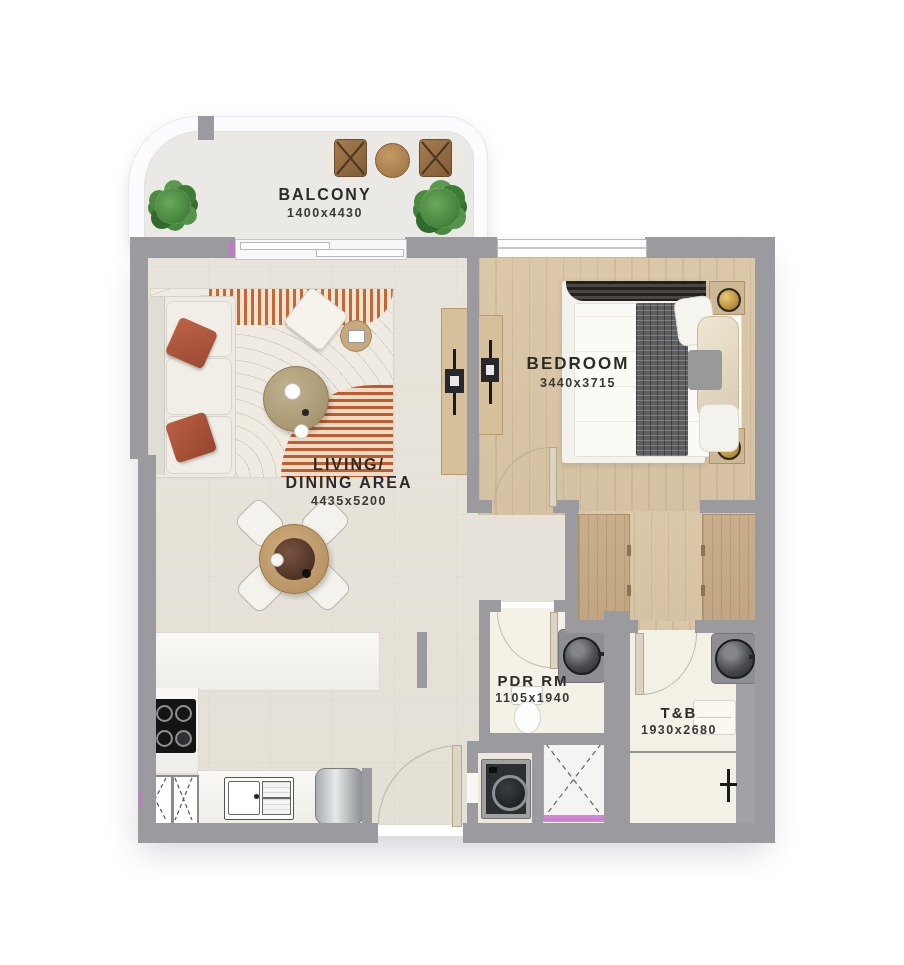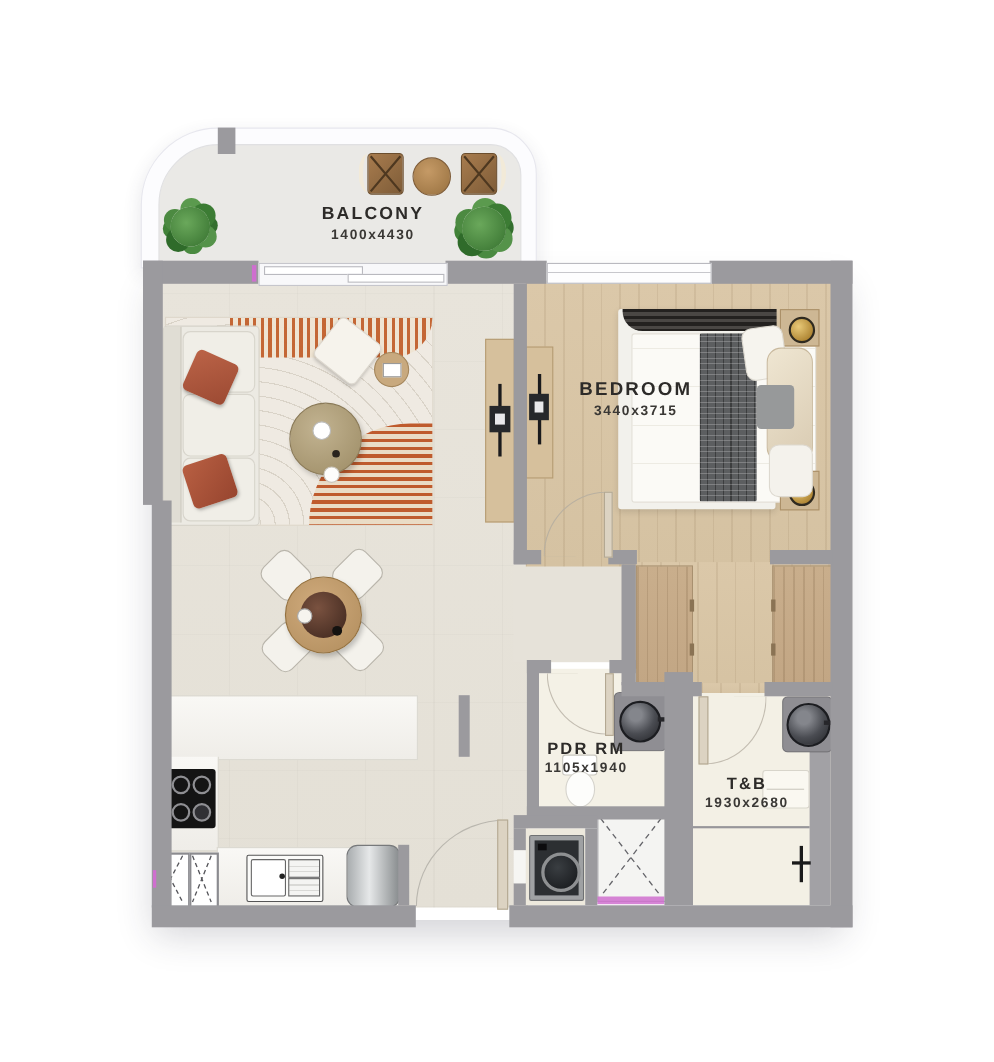--- a/index.html
+++ b/index.html
@@ -275,25 +275,30 @@
               border-bottom:1.5px solid #c2bcb0;border-left:1.5px solid #c2bcb0;"></div>
   <div class="leaf" style="left:550px;top:612px;width:6px;height:55px;"></div>
 
   <div class="arc" style="left:641px;top:633px;width:55px;height:61px;border-bottom-right-radius:100%;
               border-bottom:1.5px solid #c2bcb0;border-right:1.5px solid #c2bcb0;"></div>
   <div class="leaf" style="left:635px;top:633px;width:7px;height:60px;"></div>
 
   <div class="tick" style="left:229px;top:241px;width:4px;height:15px;"></div>
   <div class="tick" style="left:139px;top:791px;width:3px;height:16px;"></div>
 
-  <div class="room-label" style="left:264px;top:186px;width:150px;">
+  <div class="room-label" style="left:250px;top:186px;width:150px;">
     <div class="rl-name">BALCONY</div>
     <div class="rl-dims">1400x4430</div>
   </div>
-  <div class="room-label" style="left:503px;top:344px;width:150px;">
+  <div class="room-label" style="left:268px;top:456px;width:162px;">
+    <div class="rl-name">LIVING/</div>
+    <div class="rl-name">DINING AREA</div>
+    <div class="rl-dims">4435x5200</div>
+  </div>
+  <div class="room-label" style="left:503px;top:354px;width:150px;">
     <div class="rl-name lg">BEDROOM</div>
     <div class="rl-dims">3440x3715</div>
   </div>
   <div class="room-label" style="left:470px;top:672px;width:126px;">
     <div class="rl-name md">PDR RM</div>
     <div class="rl-dims">1105x1940</div>
   </div>
   <div class="room-label" style="left:618px;top:704px;width:122px;">
     <div class="rl-name md">T&amp;B</div>
     <div class="rl-dims">1930x2680</div>

